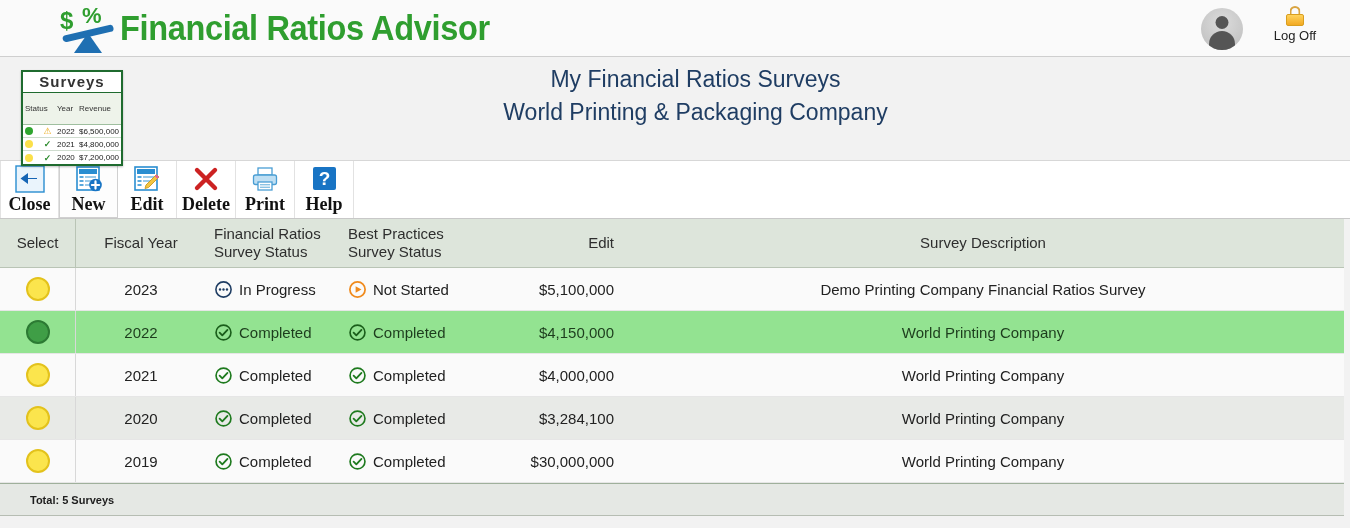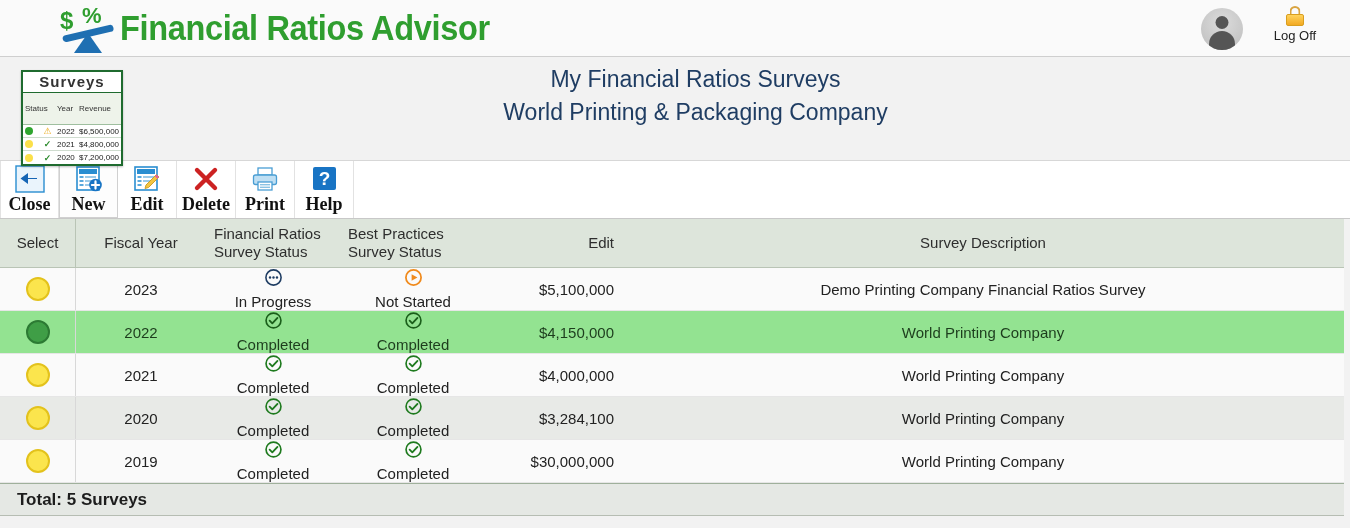--- a/index.html
+++ b/index.html
@@ -304,21 +304,20 @@
   .radio.on {
     background: #3f9e46;
     border-color: #2c7a33;
   }
 
   .status {
     display: flex;
     align-items: center;
     gap: 6px;
     white-space: nowrap;
-    flex-direction: column;
   }
 
   .ic {
     flex: none;
     display: inline-flex;
     align-items: center;
     justify-content: center;
   }
 
   
@@ -326,24 +325,24 @@
     width: 1344px;
     background: #e5e8e4;
     border-top: 1px solid #9fb09b;
     border-bottom: 1px solid #b6bdb3;
     height: 33px;
     display: flex;
     align-items: center;
     box-sizing: border-box;
   }
   .footer-text {
-    font-size: 17px;
+    font-size: 11px;
     font-weight: bold;
     color: #1d1d1d;
-    padding-left: 17px;
+    padding-left: 30px;
   }
 </style>
 </head>
 <body>
 
 <div class="topbar">
   <div class="brand">
     <div class="brand-mark">
       <svg width="60" height="50" viewBox="0 0 60 50">
         <text x="2" y="26" font-family="Liberation Sans, sans-serif" font-size="24" font-weight="bold" fill="#2f9e2f">$</text>

